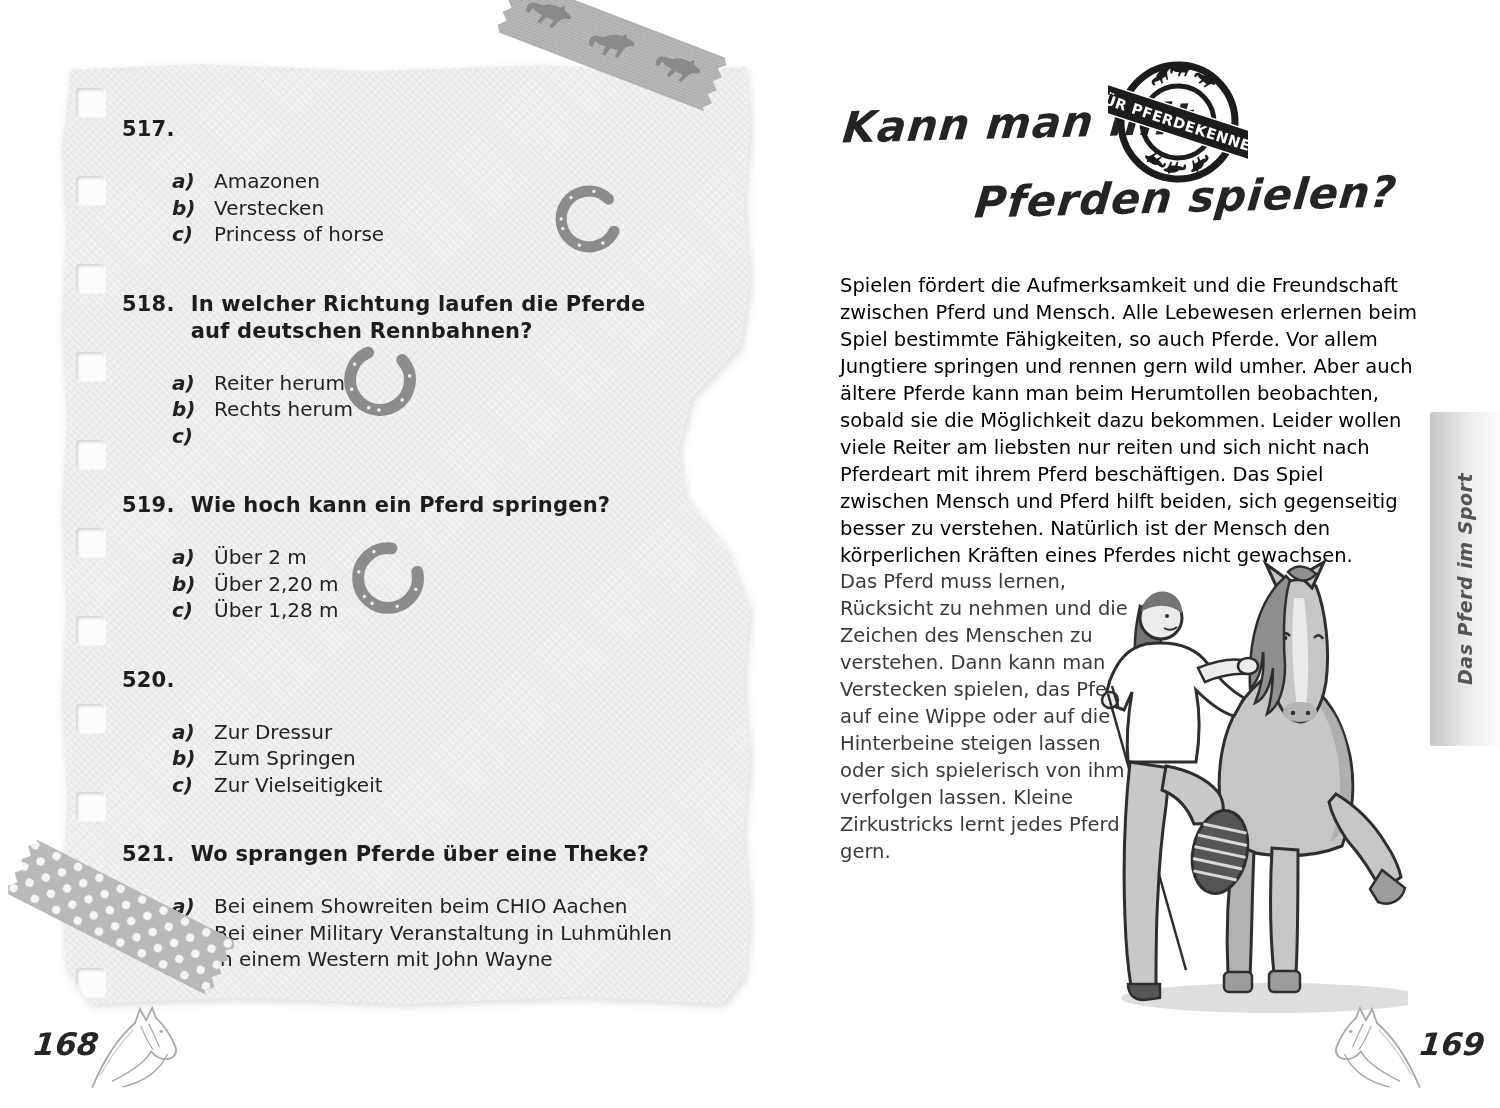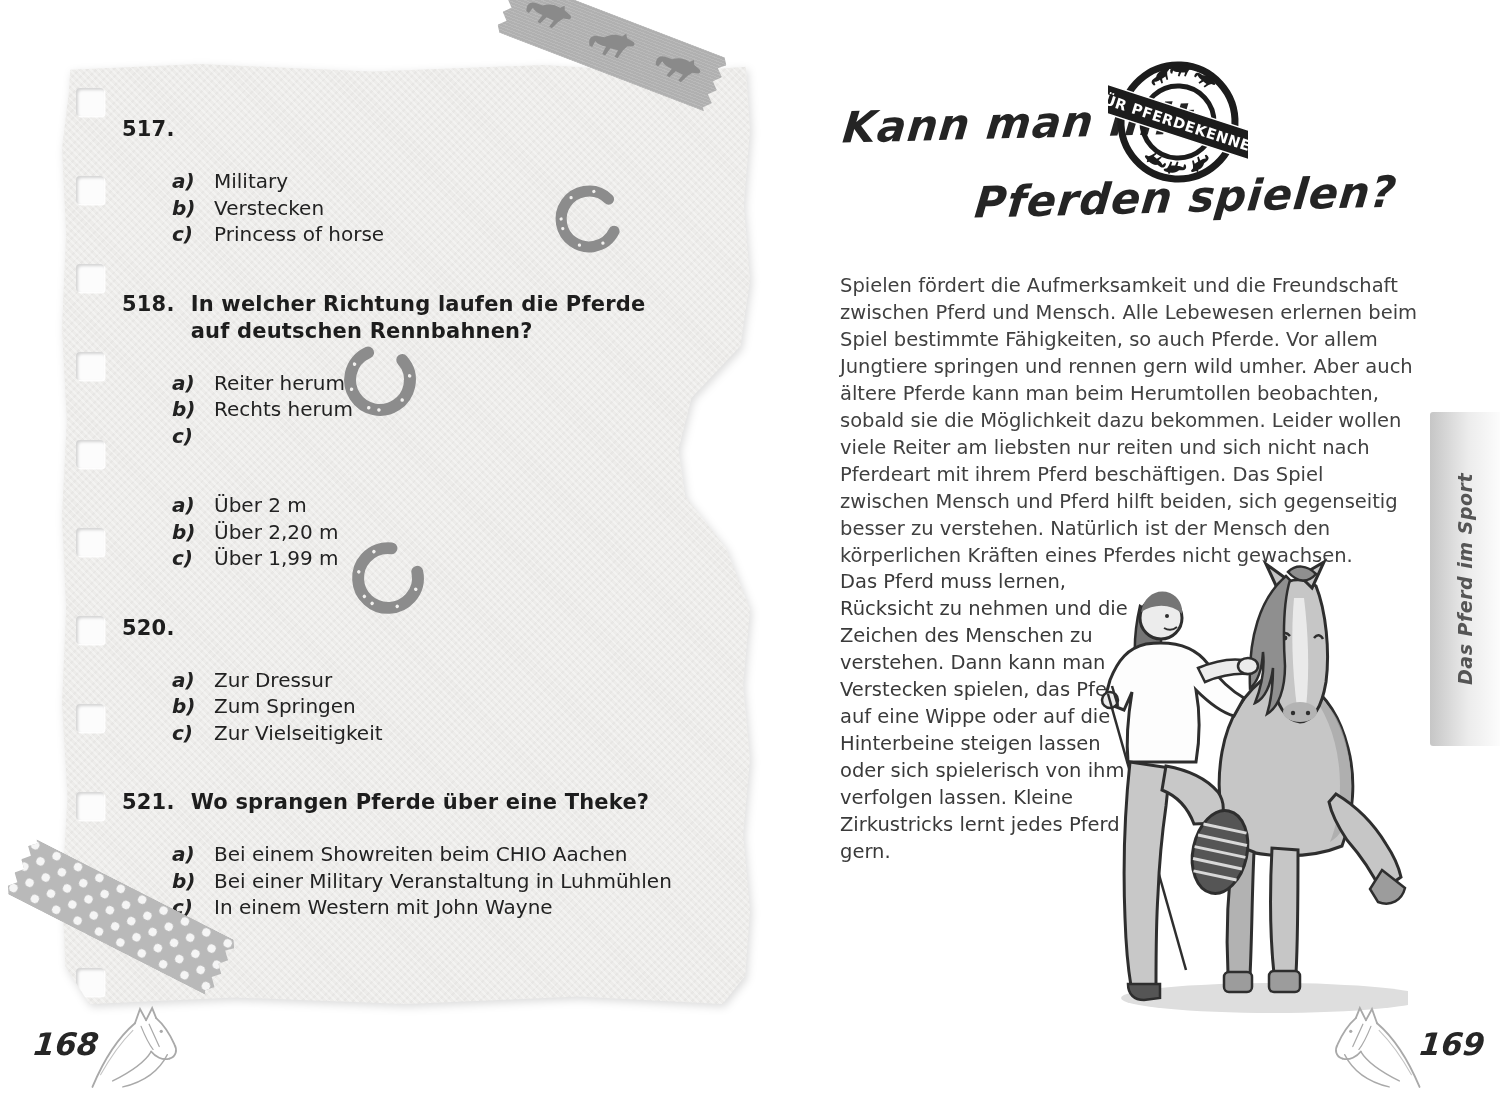--- a/index.html
+++ b/index.html
@@ -61,21 +61,21 @@
   .horsehead-right{left:1320px;transform:scaleX(-1);}
 
   
   .title{position:absolute;font-style:italic;font-weight:700;color:#242424;
          font-size:43px;letter-spacing:1px;transform:rotate(-1.5deg) skewX(-7deg);}
   .title-l1{left:843px;top:98px;}
   .title-l2{left:975px;top:172px;}
   .stamp{position:absolute;left:1108px;top:52px;width:140px;height:140px;}
 
   .para-full{position:absolute;left:840px;top:272px;width:578px;
-             font-size:19.5px;line-height:27px;color:#404040;text-align:left;}
+             font-size:19.5px;line-height:27px;color:#000000;text-align:left;}
   .para-narrow{position:absolute;left:840px;top:568px;width:305px;
              font-size:19.5px;line-height:27px;color:#3a3a3a;}
   .illustration{position:absolute;left:1048px;top:556px;width:360px;height:470px;}
 
   .side-tab{position:absolute;left:1430px;top:412px;width:70px;height:334px;
      background:linear-gradient(to right,#c6c6c6 0%,#ececec 55%,#fcfcfc 100%);
      border-radius:3px 0 0 3px;display:flex;align-items:center;justify-content:center;}
   .side-tab span{writing-mode:vertical-rl;transform:rotate(180deg);
      font-style:italic;font-weight:600;font-size:19px;color:#555;letter-spacing:.5px;
      transform-origin:center;}
@@ -130,21 +130,21 @@
 
       <div class="questions">
 
         <div class="qblock">
           <div class="qhead">
             <span class="qnum">517.</span>
           </div>
           <ul class="opts">
             <li>
                 <span class="optletter">a)</span>
-                <span>Military</span>
+                <span>Amazonen</span>
               </li>
             <li>
                 <span class="optletter">b)</span>
                 <span>Verstecken</span>
               </li>
             <li>
                 <span class="optletter">c)</span>
                 <span>Princess of horse</span>
               </li>
           </ul>
@@ -164,32 +164,36 @@
                 <span class="optletter">b)</span>
                 <span>Rechts herum</span>
               </li>
             <li>
                 <span class="optletter">c)</span>
               </li>
           </ul>
         </div>
 
         <div class="qblock">
+          <div class="qhead">
+            <span class="qnum">519.</span>
+            <span class="qtext">Wie hoch kann ein Pferd springen?</span>
+          </div>
           <ul class="opts">
             <li>
                 <span class="optletter">a)</span>
                 <span>Über 2 m</span>
               </li>
             <li>
                 <span class="optletter">b)</span>
                 <span>Über 2,20 m</span>
               </li>
             <li>
                 <span class="optletter">c)</span>
-                <span>Über 1,99 m</span>
+                <span>Über 1,28 m</span>
               </li>
           </ul>
         </div>
 
         <div class="qblock">
           <div class="qhead">
             <span class="qnum">520.</span>
           </div>
           <ul class="opts">
             <li>

